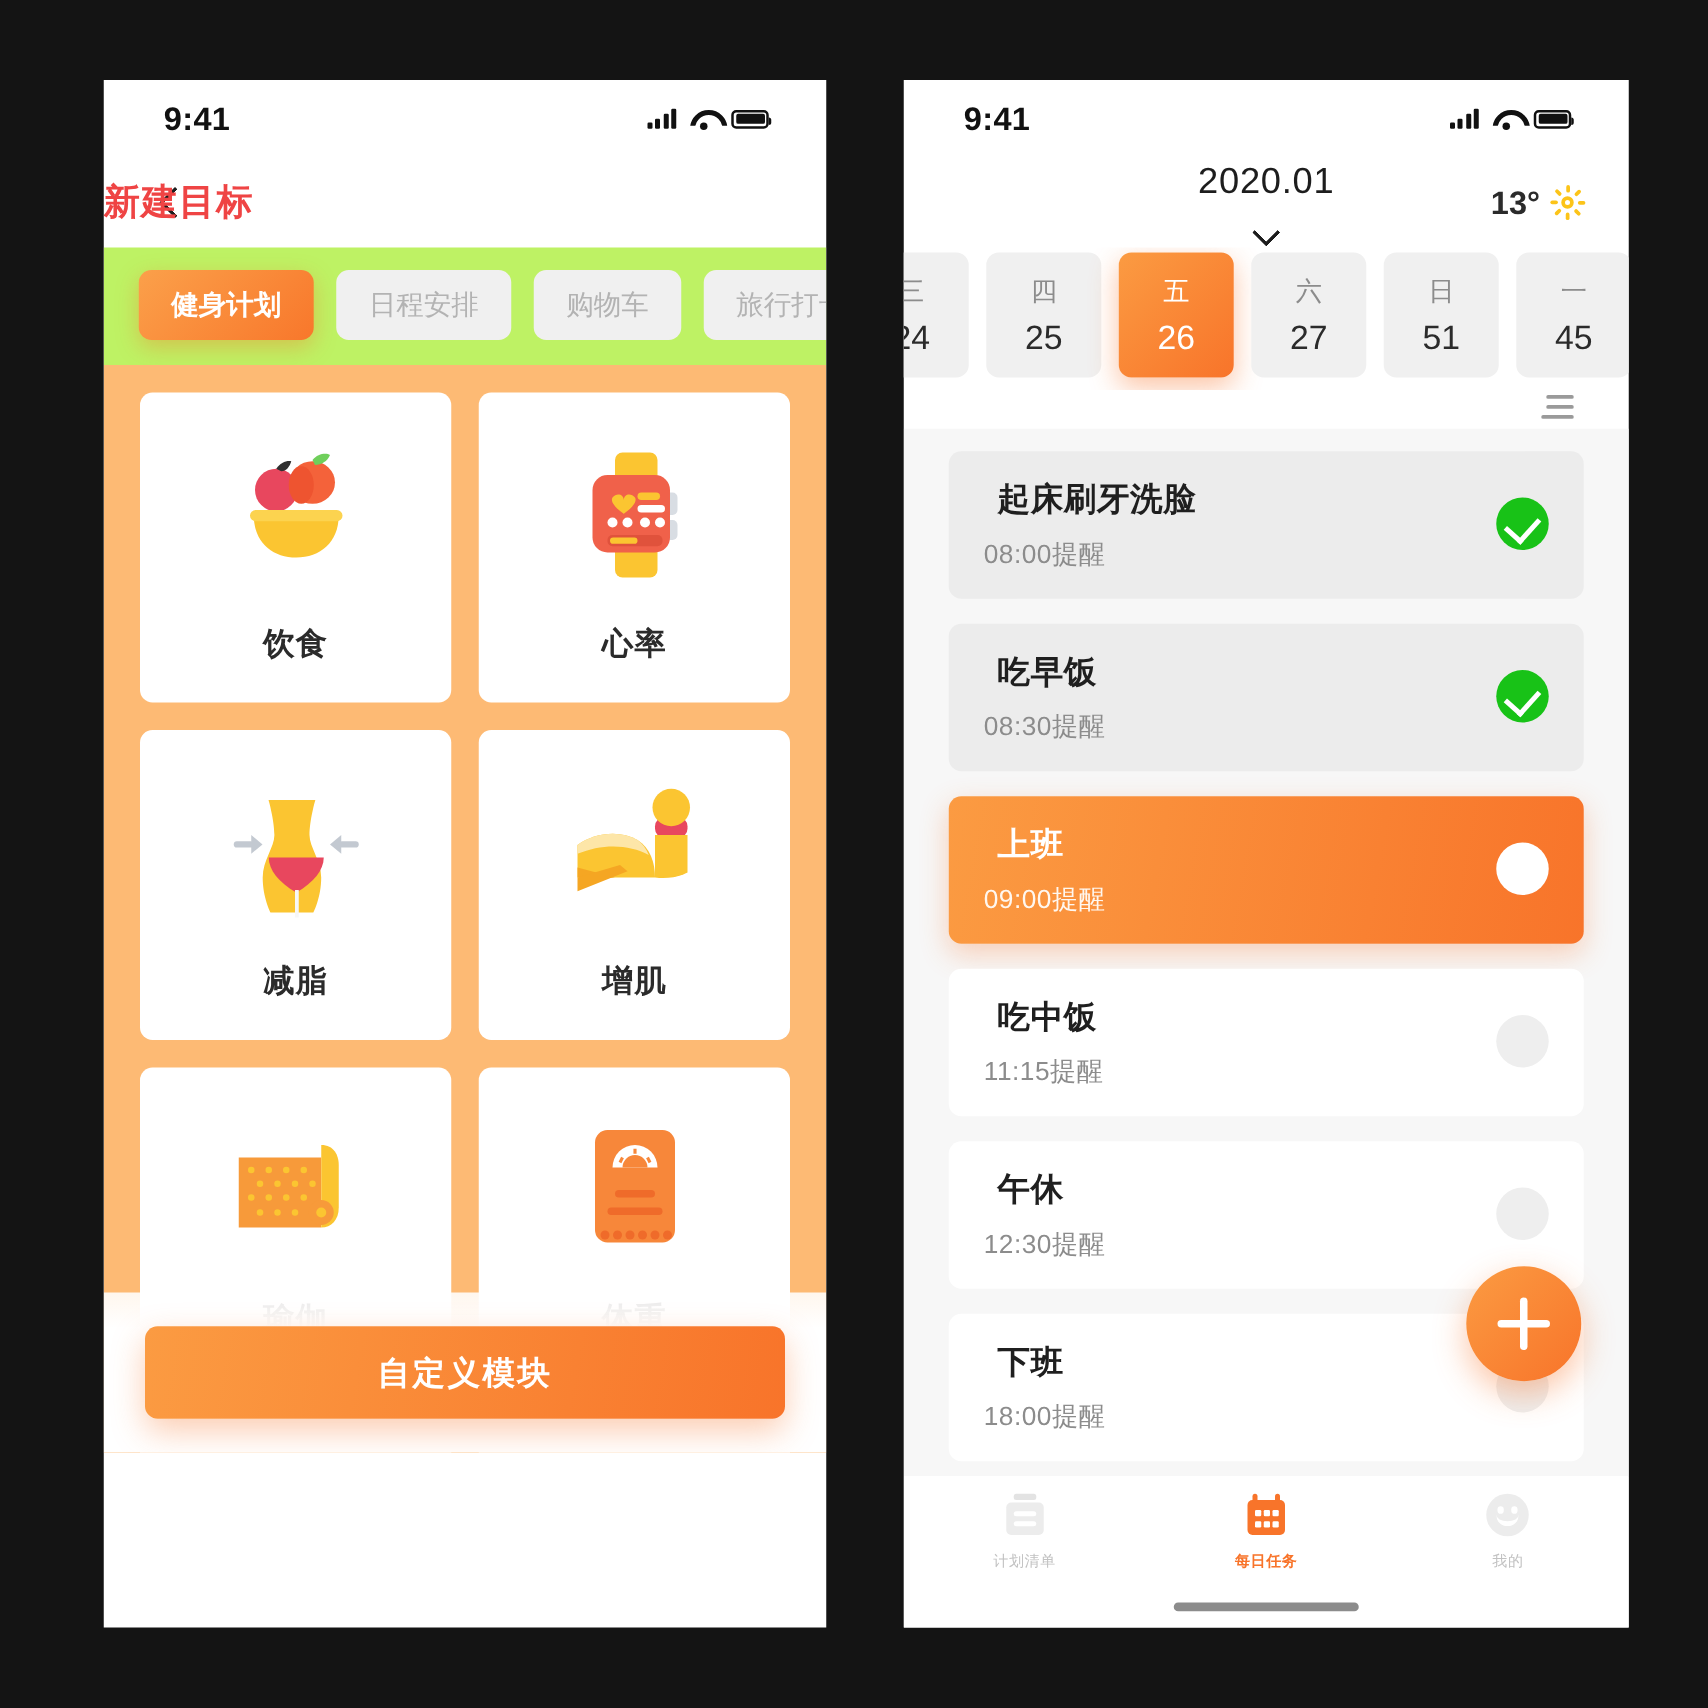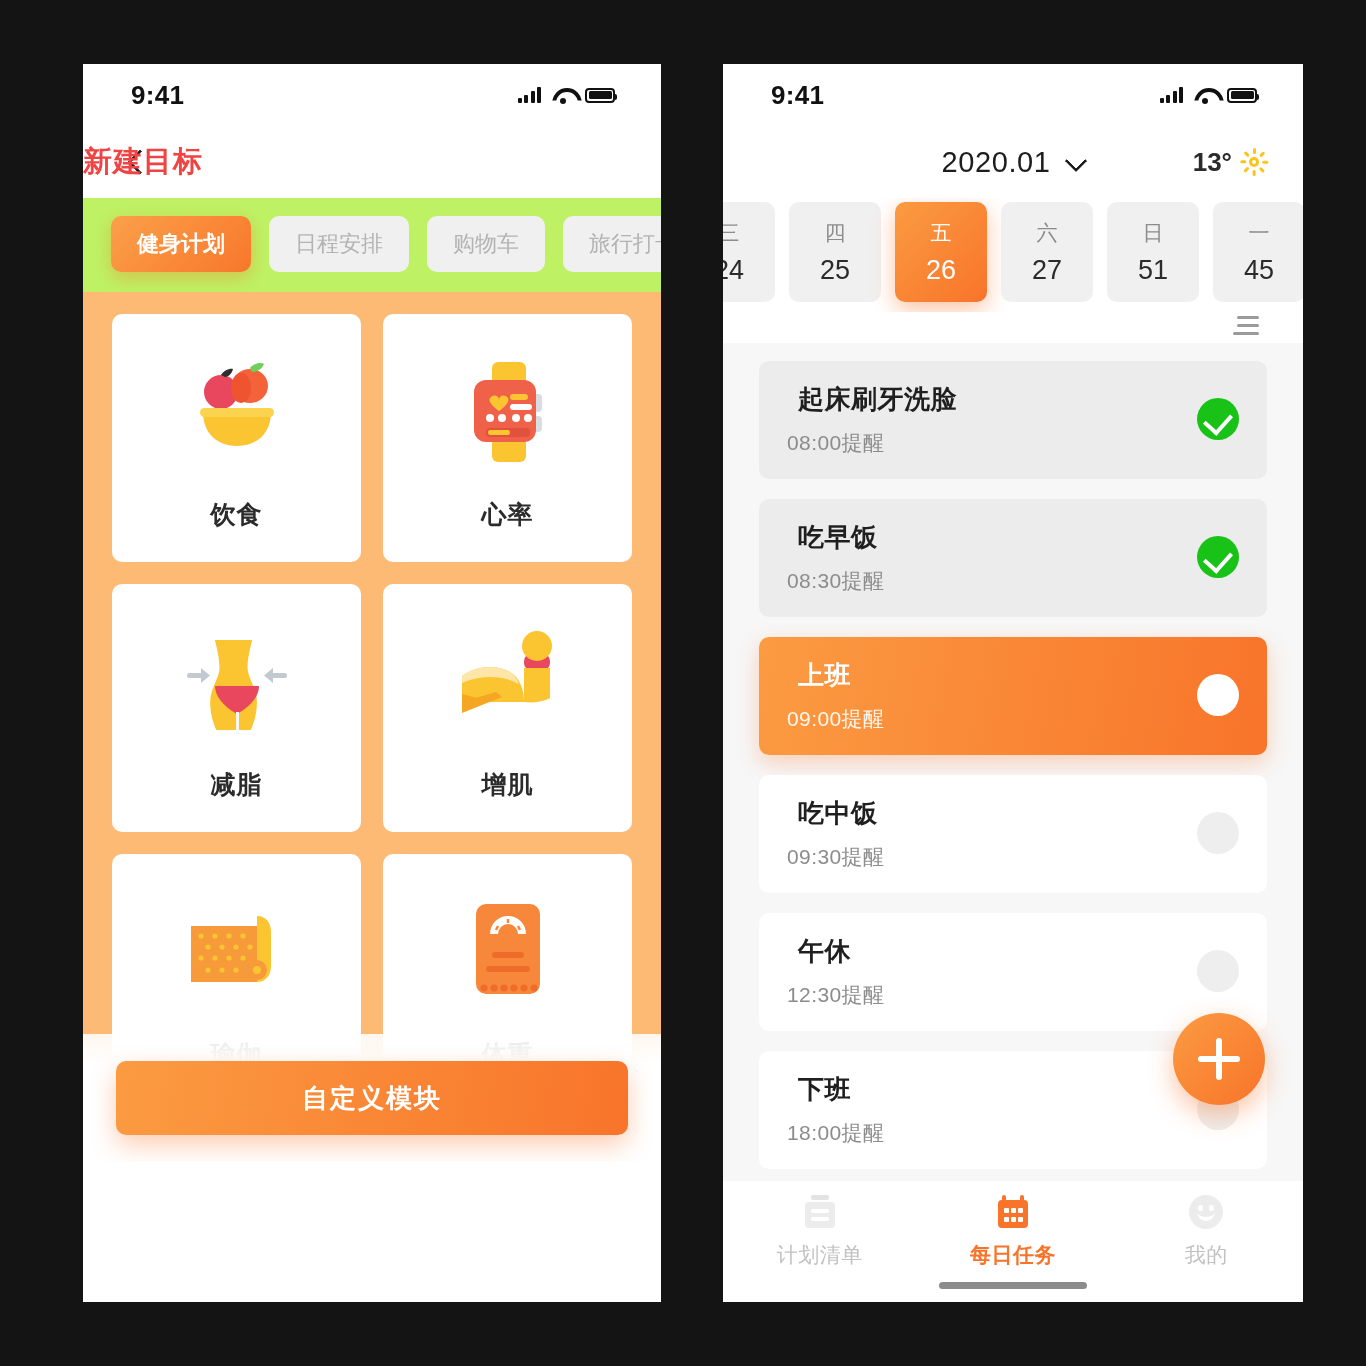--- a/index.html
+++ b/index.html
@@ -100,21 +100,21 @@
     width: 512px; height: 74px; border-radius: 10px;
     background: linear-gradient(100deg,#fb9b42 0%,#f8742a 100%);
     color:#fff; font-size: 26px; font-weight:600; letter-spacing:2px;
     display:flex; align-items:center; justify-content:center;
     box-shadow: 0 10px 26px rgba(248,116,42,.36);
     cursor:pointer; border:none;
   }
 
   
   .rnav { height: 72px; display:flex; align-items:center; justify-content:space-between; padding: 0 36px 0 0; position:relative;}
-  .rmonth { position:absolute; left:0; right:0; display:flex; align-items:center; justify-content:center; gap:16px; cursor:pointer;}
+  .rmonth { position:absolute; left:0; right:0; display:flex; align-items:center; justify-content:center; gap:16px; cursor:pointer;flex-direction:column;}
   .rmonth .mtxt { font-size: 29px; font-weight: 500; color:#1d1d1d; letter-spacing:.6px;}
   .caret { width:18px; height:18px; position:relative;}
   .caret::before{
     content:""; position:absolute; left:1px; top:0px; width:13px; height:13px;
     border-right:3.5px solid #1d1d1d; border-bottom:3.5px solid #1d1d1d;
     transform: rotate(45deg); border-radius:1px;
   }
   .weather { margin-left:auto; display:flex; align-items:center; gap:9px; z-index:2;}
   .wtemp { font-size: 26px; font-weight:600; color:#2b2b2b;}
   .sun { width:26px; height:26px; position:relative;}
@@ -162,21 +162,21 @@
     background: linear-gradient(135deg,#fb9b42 0%,#f8742a 100%);
     box-shadow: 0 10px 26px rgba(248,116,42,.42);
     display:flex; align-items:center; justify-content:center; cursor:pointer; border:none;
   }
   .fab::before, .fab::after{ content:""; position:absolute; background:#fff; border-radius:3px;}
   .fab::before{ width:42px; height:6px;}
   .fab::after { width:6px; height:42px;}
 
   .tabbar { height: 130px; background:#fff; display:flex; align-items:flex-start; padding-top: 14px; position:relative;}
   .tab { flex:1; display:flex; flex-direction:column; align-items:center; gap: 12px; cursor:pointer;}
-  .tab .tlabel { font-size: 21px; color:#c2c2c2; letter-spacing:.5px;}
+  .tab .tlabel { font-size: 12px; color:#c2c2c2; letter-spacing:.5px;}
   .tab.active .tlabel { color:#f8742a; font-weight:700;}
   .ico-list { width:34px; height:34px; position:relative;}
   .ico-list .top { position:absolute; left:8px; top:0; width:18px; height:5px; background:#e3e3e3; border-radius:2px;}
   .ico-list .body{ position:absolute; left:2px; top:7px; width:30px; height:26px; background:#ececec; border-radius:4px;}
   .ico-list .l1{ position:absolute; left:8px; top:14px; width:18px; height:4px; background:#fff; border-radius:2px;}
   .ico-list .l2{ position:absolute; left:8px; top:22px; width:18px; height:4px; background:#fff; border-radius:2px;}
   .ico-cal { width:34px; height:34px; position:relative;}
   .ico-cal .top{ position:absolute; left:6px; top:0; width:4px; height:7px; background:#f8742a; border-radius:2px;}
   .ico-cal .top2{ position:absolute; left:24px; top:0; width:4px; height:7px; background:#f8742a; border-radius:2px;}
   .ico-cal .body{ position:absolute; left:2px; top:5px; width:30px; height:28px; background:#f8742a; border-radius:4px;}
@@ -459,21 +459,21 @@
         <div class="tleft">
           <div class="ttitle">上班</div>
           <div class="tsub">09:00提醒</div>
         </div>
         <div class="mark white"></div>
       </div>
 
       <div class="task todo">
         <div class="tleft">
           <div class="ttitle">吃中饭</div>
-          <div class="tsub">09:30提醒</div>
+          <div class="tsub">11:15提醒</div>
         </div>
         <div class="mark grey"></div>
       </div>
 
       <div class="task todo">
         <div class="tleft">
           <div class="ttitle">午休</div>
           <div class="tsub">12:30提醒</div>
         </div>
         <div class="mark grey"></div>

